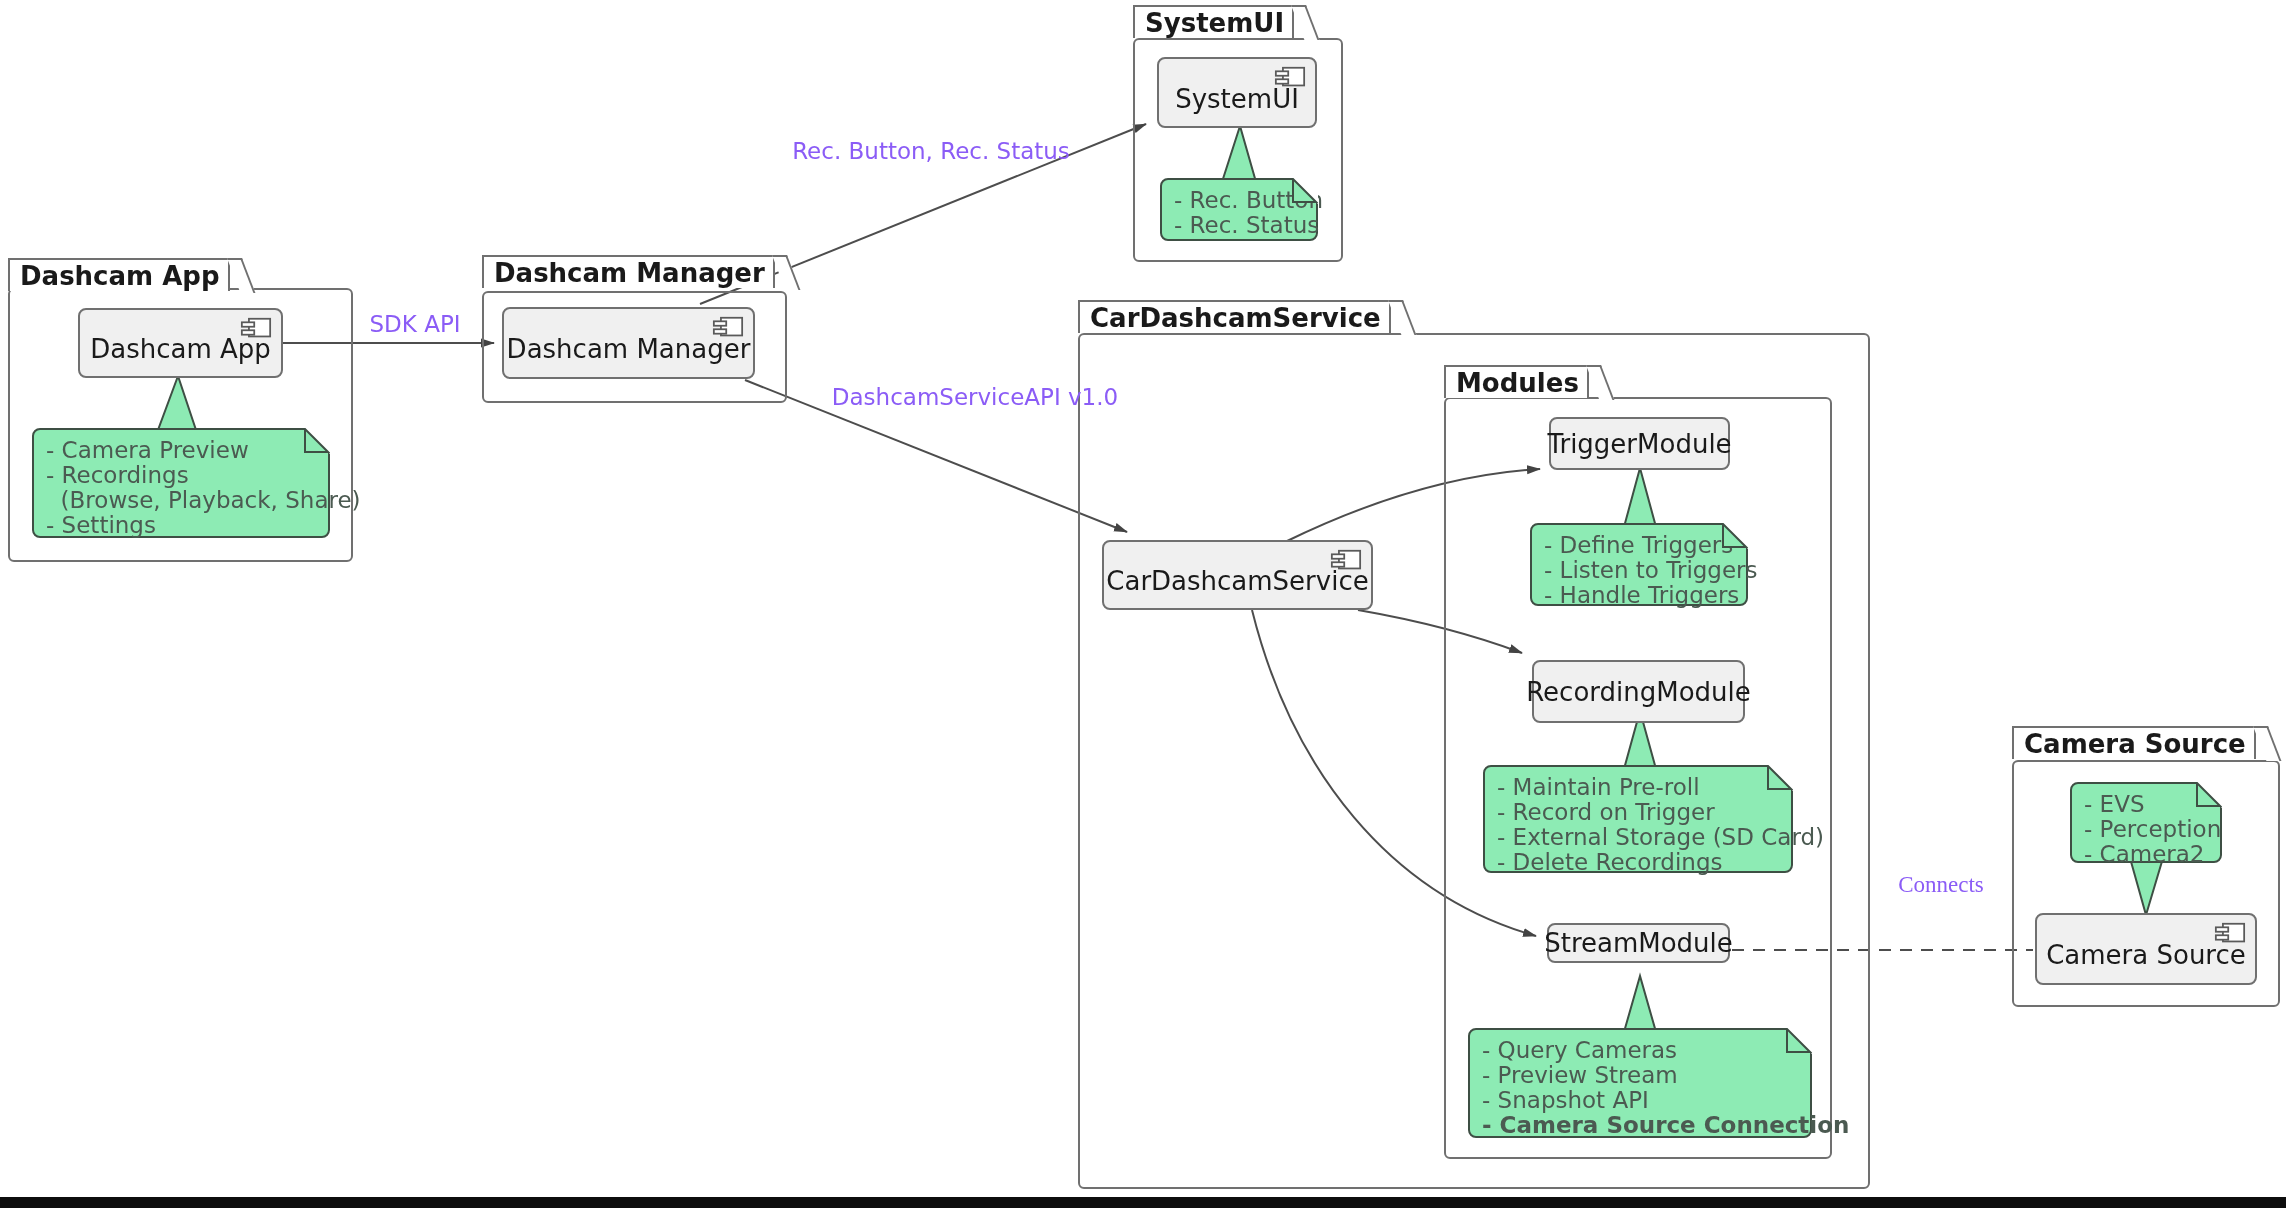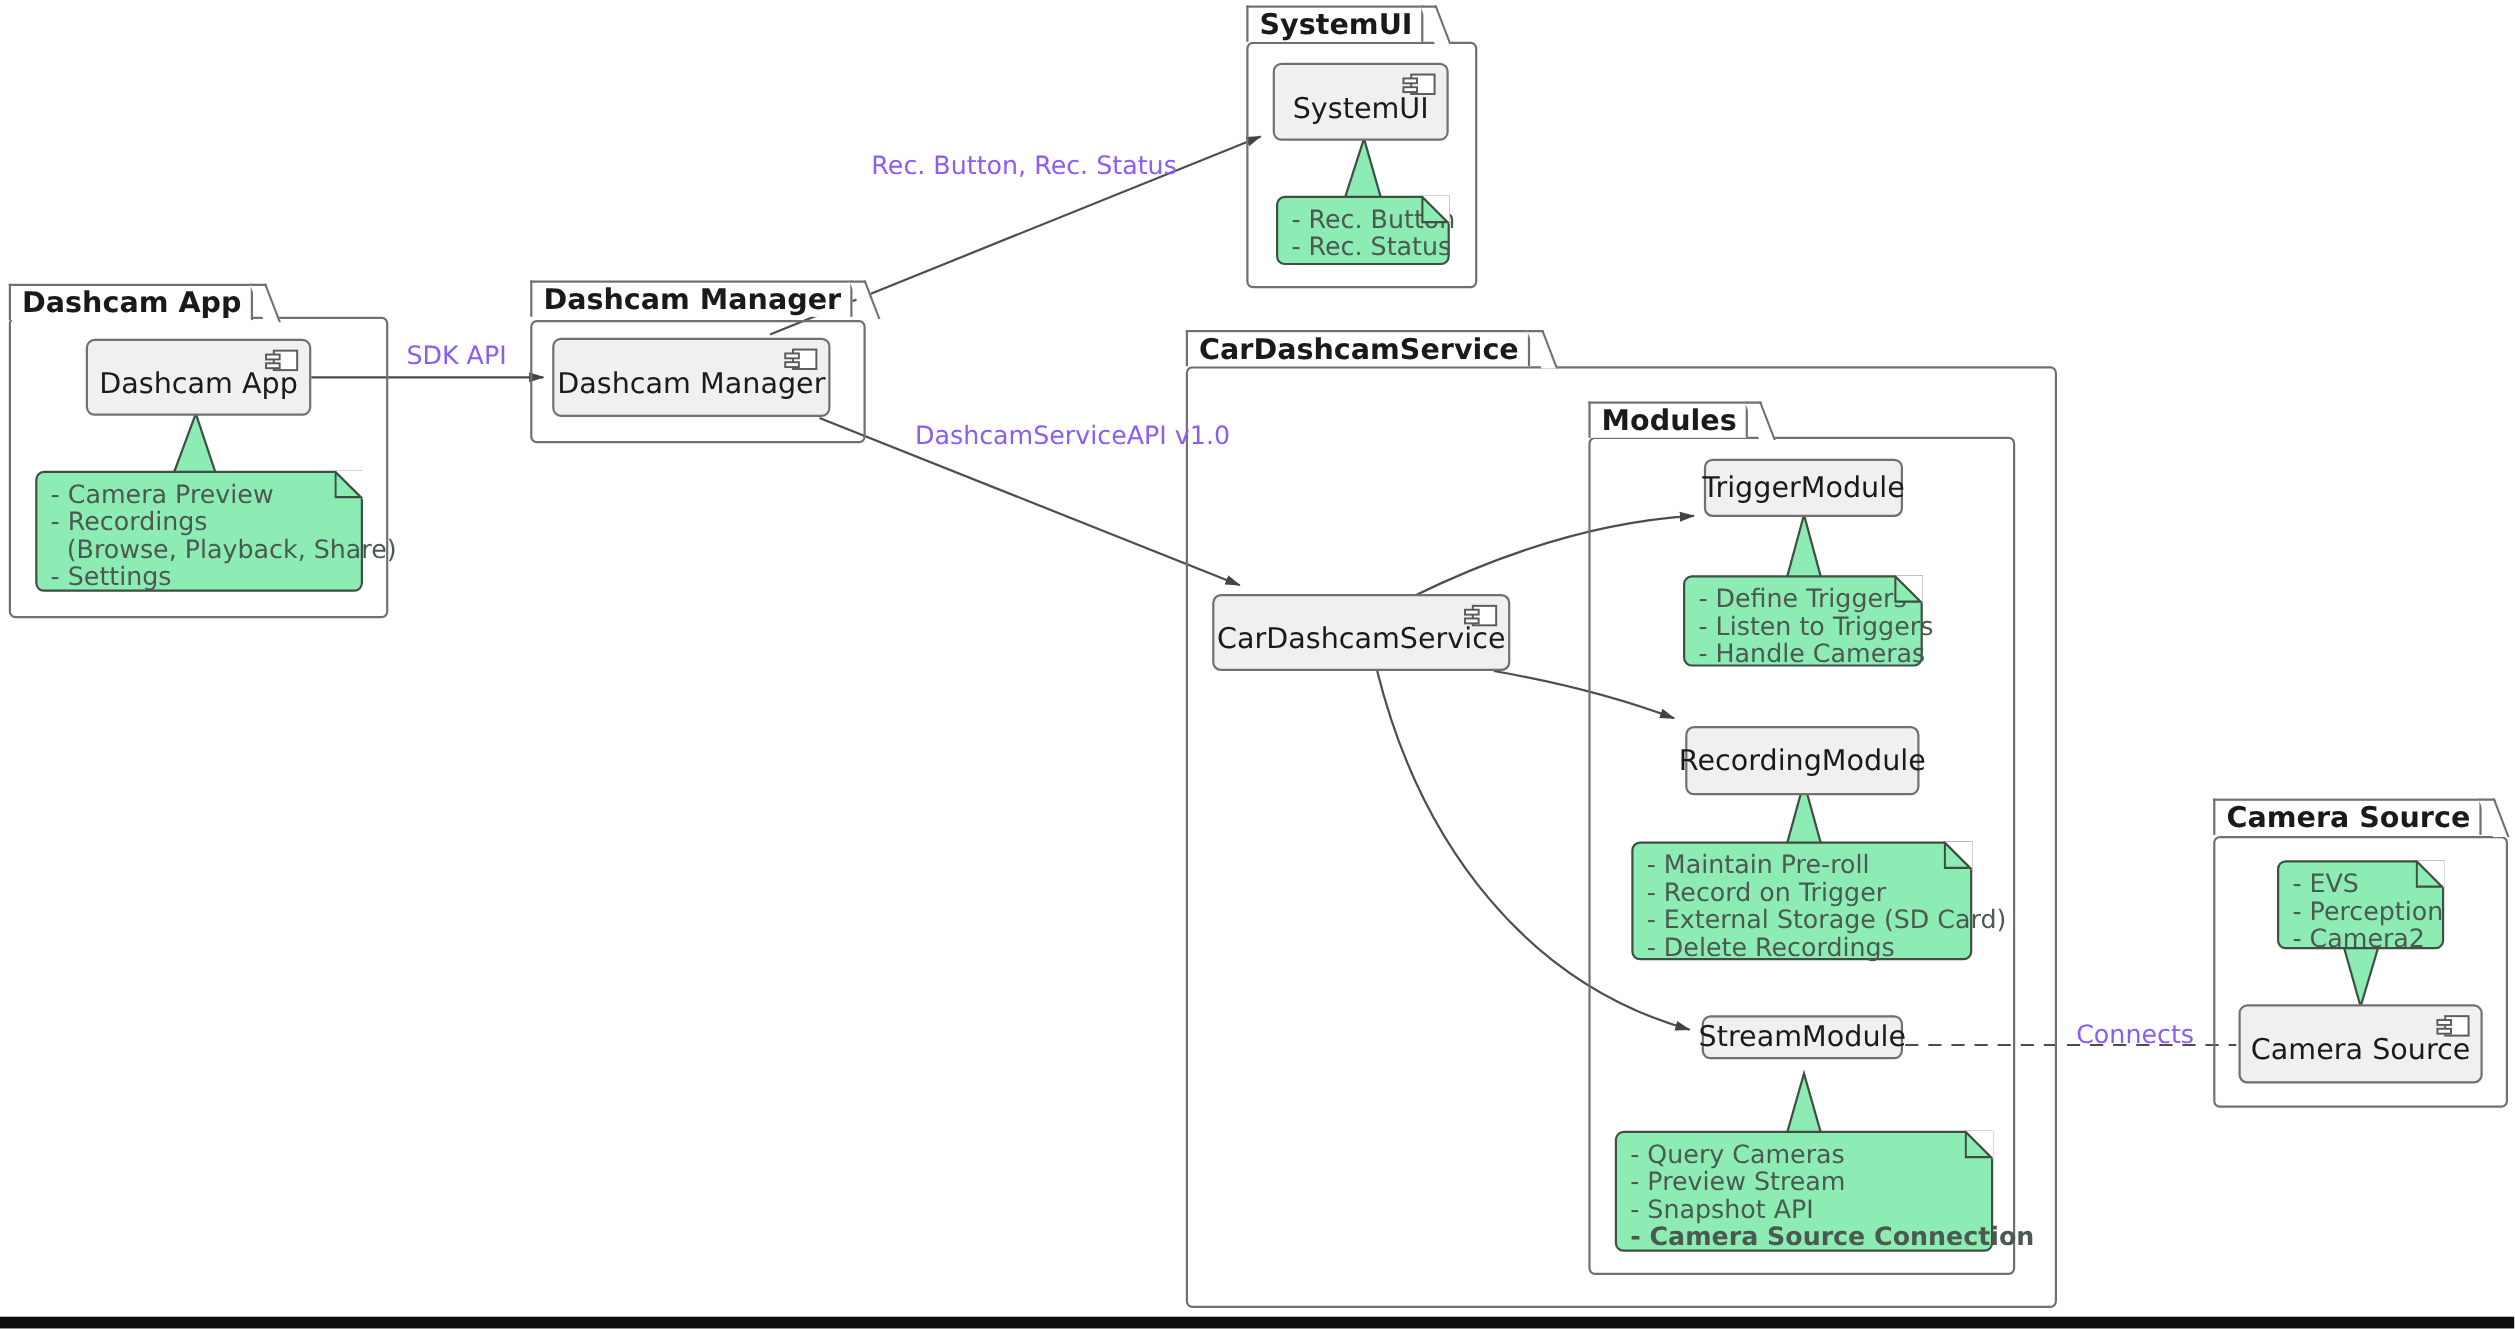--- a/index.html
+++ b/index.html
@@ -153,21 +153,21 @@
   <div class="component" style="left:1549px;top:417px;width:181px;height:53px;">
     <span>TriggerModule</span>
   </div>
   <div class="note" style="left:1530px;top:523px;width:218px;height:83px;">
     <svg class="fold" width="26" height="26" viewBox="0 0 26 26">
       <polygon points="0,0 26,0 26,26" fill="#ffffff"></polygon>
       <polygon points="1,1 1,24 24,24" fill="var(--note-fill)" stroke="var(--note-border)" stroke-width="2"></polygon>
     </svg>
     <div class="note-line">- Define Triggers</div>
     <div class="note-line">- Listen to Triggers</div>
-    <div class="note-line">- Handle Cameras</div>
+    <div class="note-line">- Handle Triggers</div>
   </div>
 
   <div class="component" style="left:1532px;top:660px;width:213px;height:63px;">
     <span>RecordingModule</span>
   </div>
   <div class="note" style="left:1483px;top:765px;width:310px;height:108px;">
     <svg class="fold" width="26" height="26" viewBox="0 0 26 26">
       <polygon points="0,0 26,0 26,26" fill="#ffffff"></polygon>
       <polygon points="1,1 1,24 24,24" fill="var(--note-fill)" stroke="var(--note-border)" stroke-width="2"></polygon>
     </svg>
@@ -209,16 +209,16 @@
       <rect x="10" y="2" width="24" height="20" fill="#ffffff" stroke="#5a5a5a" stroke-width="2"></rect>
       <rect x="2" y="6" width="14" height="5" fill="#ffffff" stroke="#5a5a5a" stroke-width="2"></rect>
       <rect x="2" y="15" width="14" height="5" fill="#ffffff" stroke="#5a5a5a" stroke-width="2"></rect>
     </svg>
     <span>Camera Source</span>
   </div>
 
   <div class="edge-label" style="left:415px;top:311px;">SDK API</div>
   <div class="edge-label" style="left:931px;top:138px;">Rec. Button, Rec. Status</div>
   <div class="edge-label" style="left:975px;top:384px;">DashcamServiceAPI v1.0</div>
-  <div class="edge-label" style="left:1941px;top:928px;">Connects</div>
+  <div class="edge-label" style="left:1941px;top:872px;font-family:Liberation Serif, serif;">Connects</div>
 
   <div class="bottom-bar"></div>
 </div>
 
 </body></html>

